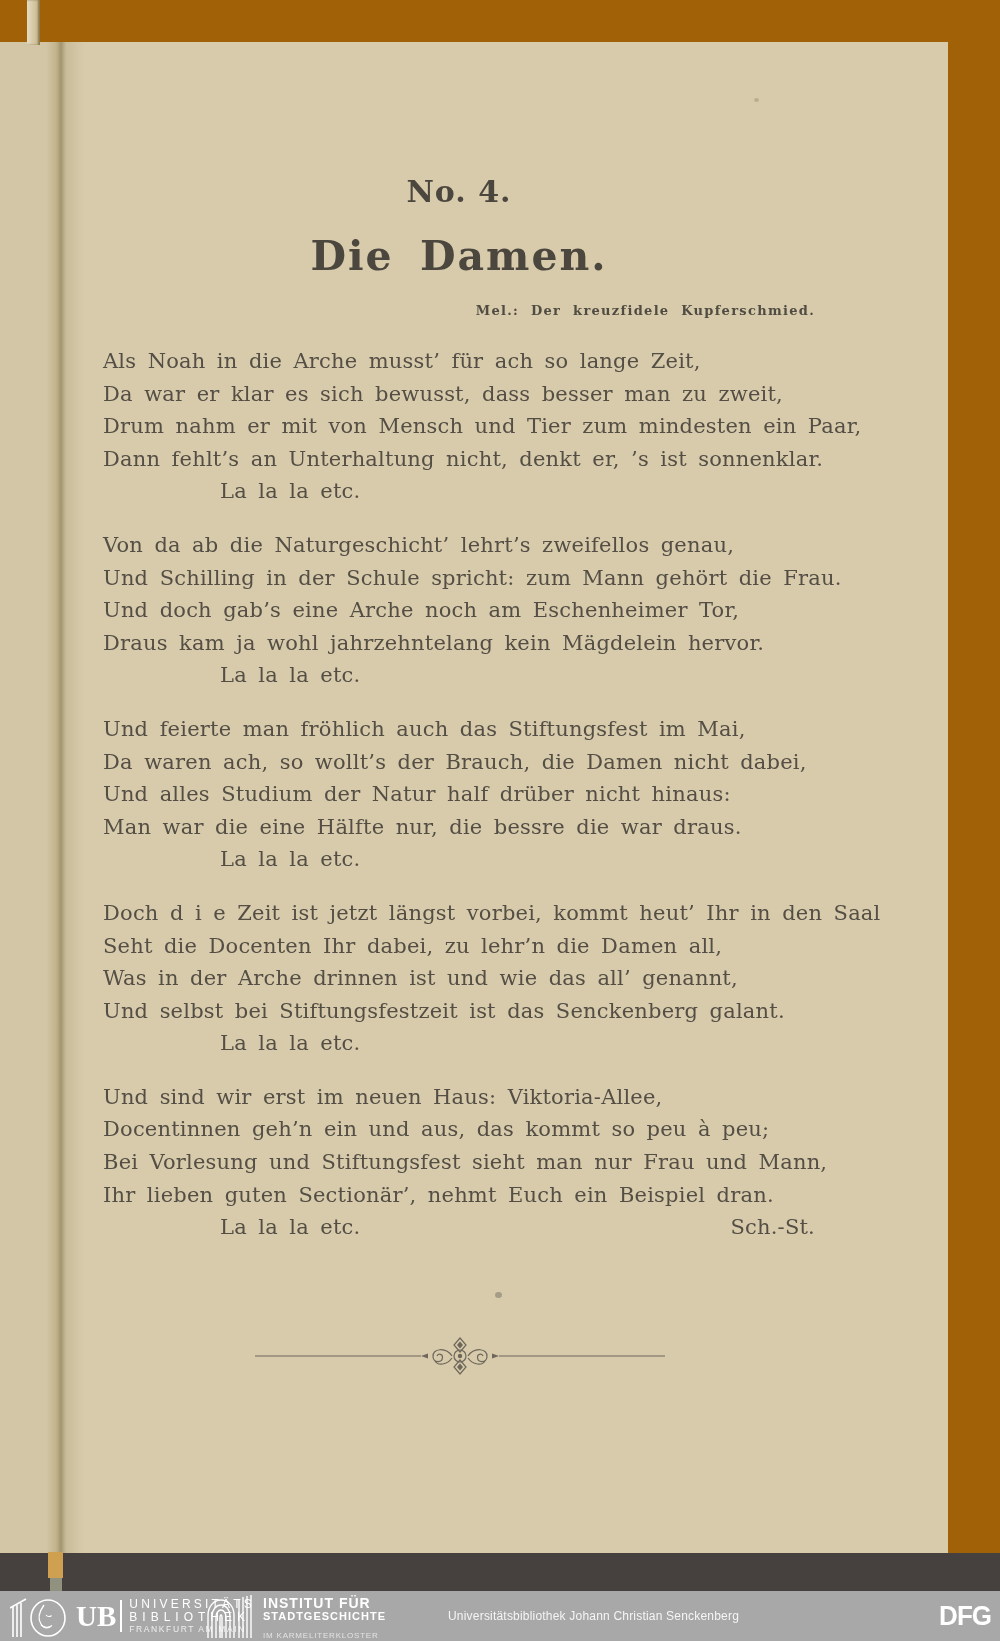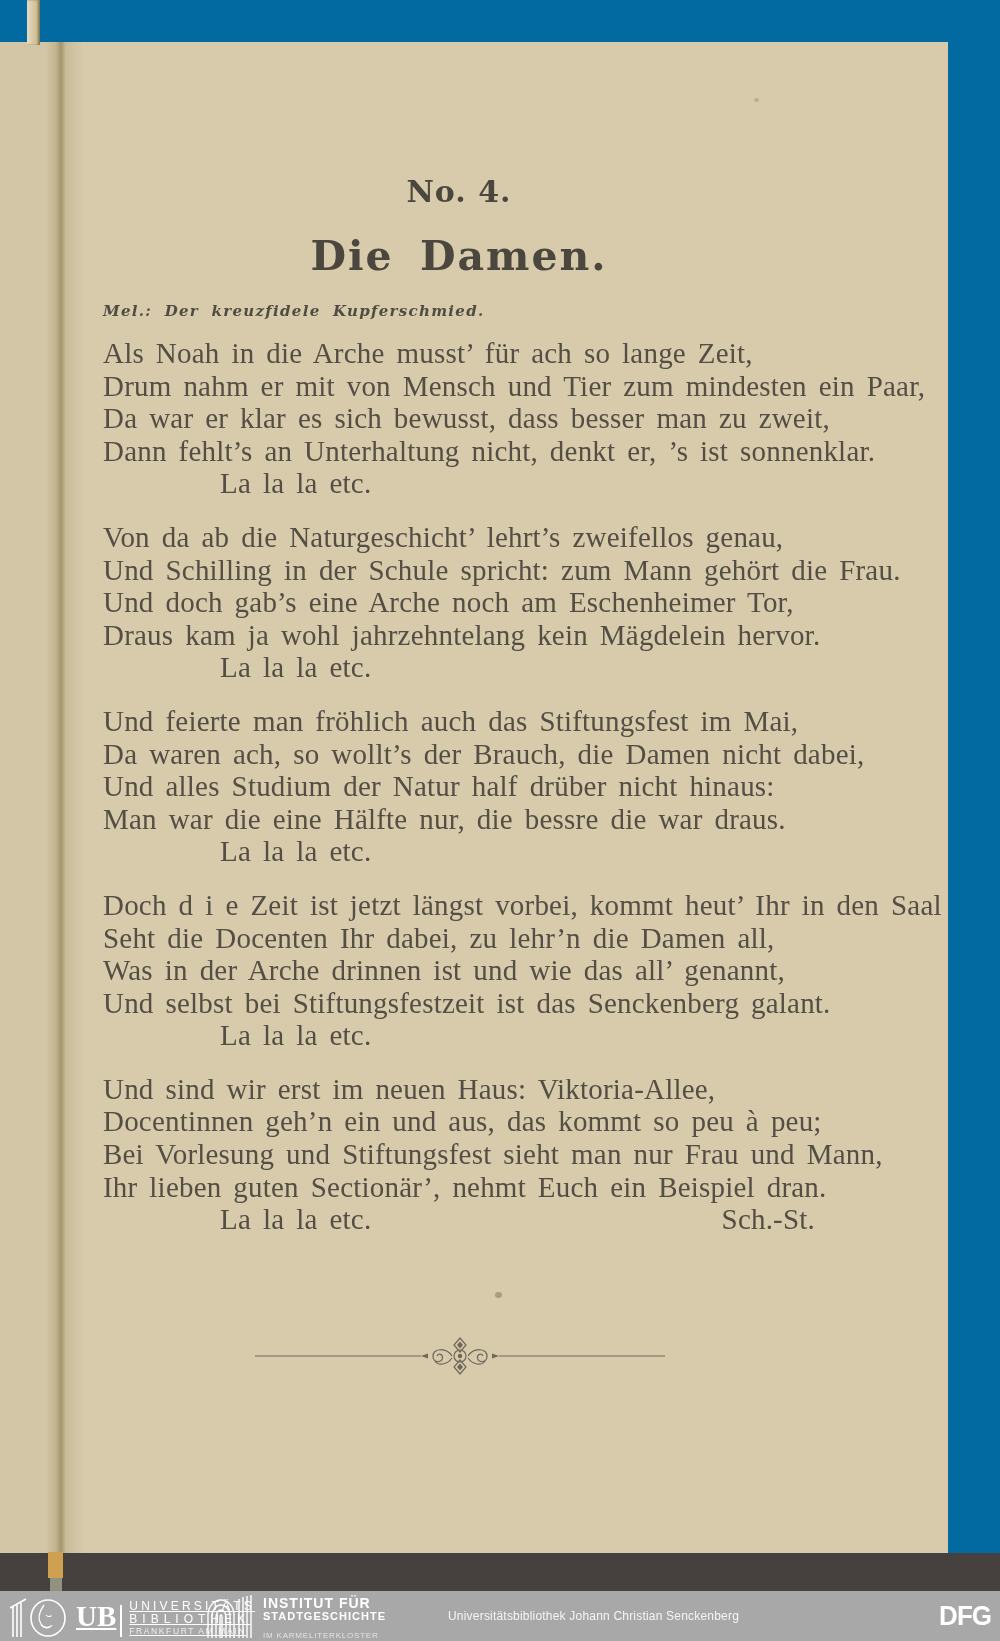--- a/index.html
+++ b/index.html
@@ -1,48 +1,48 @@
 <!DOCTYPE html>
 <html><head>
 <meta charset="utf-8">
 <style>
   html,body{margin:0;padding:0;}
-  .scene{position:relative;width:1000px;height:1641px;background:#0369a1;overflow:hidden;
+  .scene{position:relative;width:1000px;height:1641px;background:#a16207;overflow:hidden;
          font-family:"DejaVu Serif",serif;}
   
   .page{position:absolute;left:0;top:42px;width:948px;height:1511px;background:#d7cbac;}
   .gutter{position:absolute;left:0;top:0;width:90px;height:100%;
           background:linear-gradient(90deg,#d2c6a6 0px,#d2c6a6 46px,#c3b48e 56px,#a2956e 61px,#c9bc99 66px,#d7cbac 84px);}
   .bookmark-top{position:absolute;left:27px;top:0;width:13px;height:45px;
           background:linear-gradient(90deg,#e4dcc4,#c7b383);box-shadow:inset -2px 0 2px #8a7a52;}
   .ribbon-gold{position:absolute;left:48px;top:1552px;width:15px;height:26px;background:#cfa050;}
   .ribbon-gray{position:absolute;left:50px;top:1578px;width:12px;height:14px;background:#90917f;}
   .speck1{position:absolute;left:495px;top:1250px;width:7px;height:6px;border-radius:50%;background:#8c8472;opacity:.65;}
   .speck2{position:absolute;left:754px;top:56px;width:5px;height:4px;border-radius:50%;background:#b4a683;opacity:.8;}
 
   
   .content{position:absolute;left:103px;top:132px;width:712px;color:#544e44;}
   .no{text-align:center;font-weight:bold;font-size:30px;line-height:36px;color:#4c473e;letter-spacing:1px;}
   .title{text-align:center;font-weight:bold;font-size:41px;line-height:46px;margin-top:23px;
          letter-spacing:2px;color:#4c473e;word-spacing:10px;}
-  .mel{text-align:left;font-weight:bold;font-size:15px;line-height:20px;margin-top:22px;
-       letter-spacing:1.3px;word-spacing:6px;color:#514c42;font-style:italic;}
-  .poem{margin-top:16px;font-size:29px;line-height:32.6px;word-spacing:4.5px;letter-spacing:.2px;font-family:Liberation Serif, serif;}
+  .mel{text-align:right;font-weight:bold;font-size:13px;line-height:20px;margin-top:22px;
+       letter-spacing:1.3px;word-spacing:6px;color:#514c42;}
+  .poem{margin-top:24px;font-size:21px;line-height:32.6px;word-spacing:4.5px;letter-spacing:.2px;}
   .stanza{margin-bottom:21px;}
   .vline{white-space:nowrap;}
   .refrain-row{display:flex;justify-content:space-between;padding-left:117px;}
 
   
   .divider{position:absolute;left:253px;top:1292px;width:414px;height:44px;}
 
   
   .shadow-strip{position:absolute;left:0;top:1553px;width:100%;height:38px;background:#46413e;}
   .footer{position:absolute;left:0;bottom:0;width:100%;height:50px;background:#a8a8a8;
           font-family:"Liberation Sans",sans-serif;color:#ffffff;}
-  .ub-group{position:absolute;left:10px;top:4px;display:flex;align-items:flex-end;height:42px;text-decoration:underline;}
+  .ub-group{position:absolute;left:10px;top:4px;display:flex;align-items:center;height:42px;}
   .ub-abbr{font-family:"Liberation Serif",serif;font-weight:bold;font-size:29px;margin:0 4px 0 2px;line-height:42px;}
   .ub-bar{width:2px;height:32px;background:#ffffff;margin-right:7px;}
   .ub-text{display:flex;flex-direction:column;justify-content:center;}
   .ub-l1{font-size:12px;letter-spacing:3.2px;line-height:13px;}
   .ub-l2{font-size:12px;letter-spacing:5px;line-height:13px;}
   .ub-l3{font-size:8.5px;letter-spacing:1.6px;line-height:11px;color:#efefef;}
   .inst-group{position:absolute;left:205px;top:3px;display:flex;align-items:flex-start;height:46px;}
   .inst-text{display:flex;flex-direction:column;margin-left:8px;margin-top:3px;}
   .inst-l1{font-size:14px;font-weight:bold;letter-spacing:1px;line-height:13px;}
   .inst-l2{font-size:11px;font-weight:bold;letter-spacing:1px;line-height:13px;}
@@ -62,22 +62,22 @@
 
     <div class="content">
       <div class="no">No. 4.</div>
       <div class="title">Die Damen.</div>
       <div class="mel">Mel.: Der kreuzfidele Kupferschmied.</div>
 
       <div class="poem">
 
         <div class="stanza">
           <div class="vline">Als Noah in die Arche musst’ für ach so lange Zeit,</div>
+          <div class="vline">Da war er klar es sich bewusst, dass besser man zu zweit,</div>
           <div class="vline">Drum nahm er mit von Mensch und Tier zum mindesten ein Paar,</div>
-          <div class="vline">Da war er klar es sich bewusst, dass besser man zu zweit,</div>
           <div class="vline">Dann fehlt’s an Unterhaltung nicht, denkt er, ’s ist sonnenklar.</div>
           <div class="refrain-row">
               <span>La la la etc.</span>
             </div>
         </div>
 
         <div class="stanza">
           <div class="vline">Von da ab die Naturgeschicht’ lehrt’s zweifellos genau,</div>
           <div class="vline">Und Schilling in der Schule spricht: zum Mann gehört die Frau.</div>
           <div class="vline">Und doch gab’s eine Arche noch am Eschenheimer Tor,</div>

